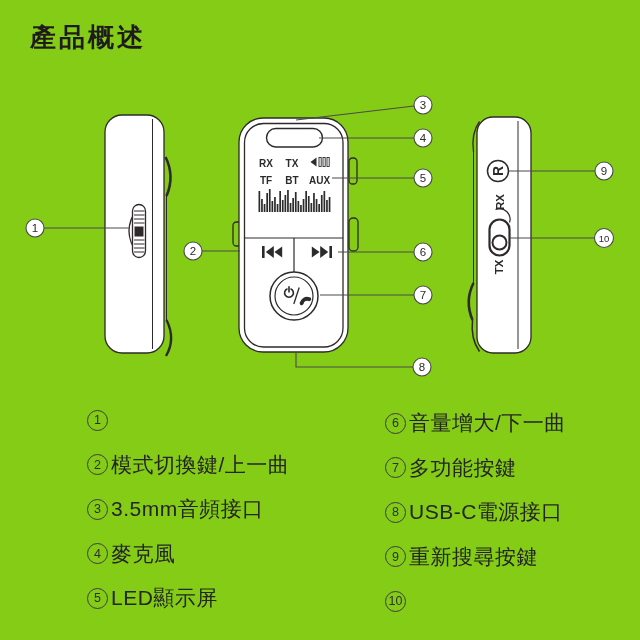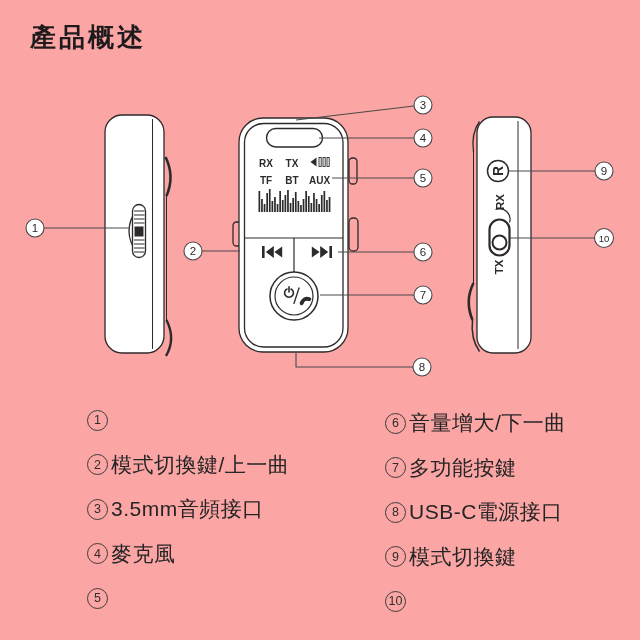--- a/index.html
+++ b/index.html
@@ -1,18 +1,18 @@
 <!DOCTYPE html>
 <html><head>
 <meta charset="utf-8">
 <style>
   html,body{margin:0;padding:0;}
   body{width:640px;height:640px;background:#ffffff;position:relative;overflow:hidden;
        font-family:"Liberation Sans","DejaVu Sans",sans-serif;color:#2b2b2b;}
-  .page{position:absolute;inset:0;background:#fca5a5;}
+  .page{position:absolute;inset:0;background:#84cc16;}
   .title{position:absolute;left:30px;top:20px;font-size:26px;font-weight:bold;
          letter-spacing:3px;color:#1f1b1c;}
   svg{position:absolute;left:0;top:0;}
   svg text{font-family:"Liberation Sans","DejaVu Sans",sans-serif;fill:#2b2b2b;}
   .legend-col{position:absolute;display:flex;flex-direction:column;}
   .legend-col.left{left:87px;top:408px;}
   .legend-col.right{left:385px;top:411px;}
   .legend-row{display:flex;align-items:center;height:24px;margin-bottom:20.5px;}
   .badge{flex:0 0 auto;width:21px;height:21px;border:1.4px solid #3c3c3c;border-radius:50%;
          display:flex;align-items:center;justify-content:center;font-size:12.5px;
@@ -233,38 +233,39 @@
     <div class="legend-row">
       <span class="badge">3</span>
       <span class="legend-label">3.5mm音頻接口</span>
     </div>
     <div class="legend-row">
       <span class="badge">4</span>
       <span class="legend-label">麥克風</span>
     </div>
     <div class="legend-row">
       <span class="badge">5</span>
+      <span class="legend-label">LED顯示屏</span>
     </div>
   </div>
 
   <div class="legend-col right">
     <div class="legend-row">
       <span class="badge">6</span>
       <span class="legend-label">音量增大/下一曲</span>
     </div>
     <div class="legend-row">
       <span class="badge">7</span>
       <span class="legend-label">多功能按鍵</span>
     </div>
     <div class="legend-row">
       <span class="badge">8</span>
       <span class="legend-label">USB-C電源接口</span>
     </div>
     <div class="legend-row">
       <span class="badge">9</span>
-      <span class="legend-label">模式切換鍵</span>
+      <span class="legend-label">重新搜尋按鍵</span>
     </div>
     <div class="legend-row">
       <span class="badge">10</span>
     </div>
   </div>
 
 </div>
 
 </body></html>

